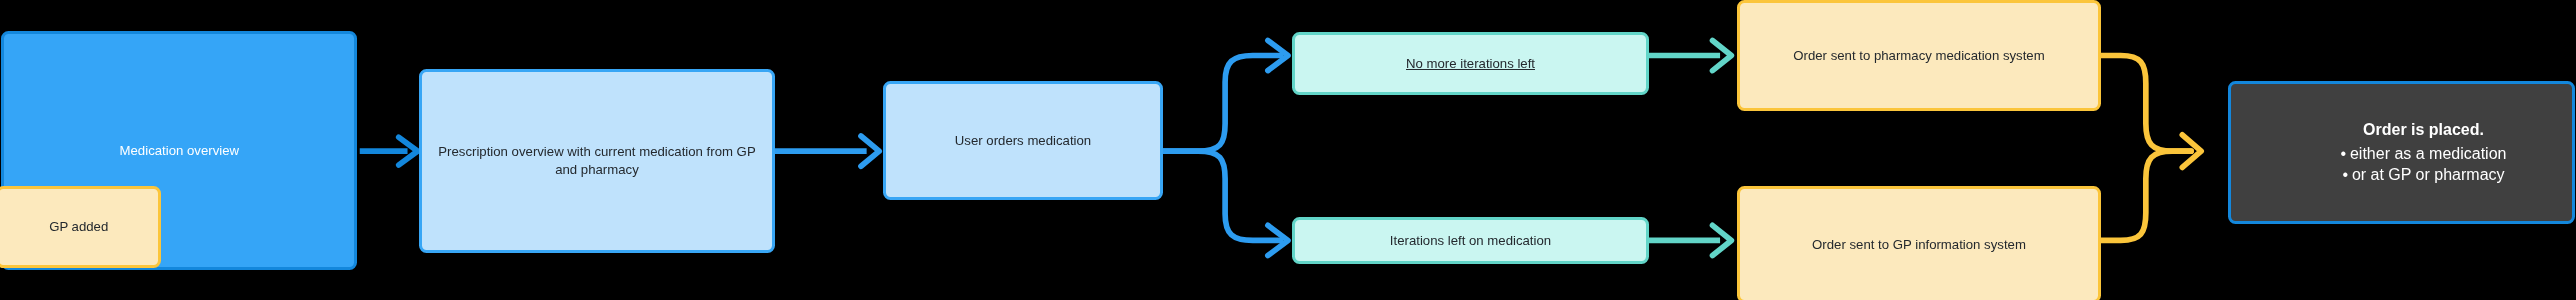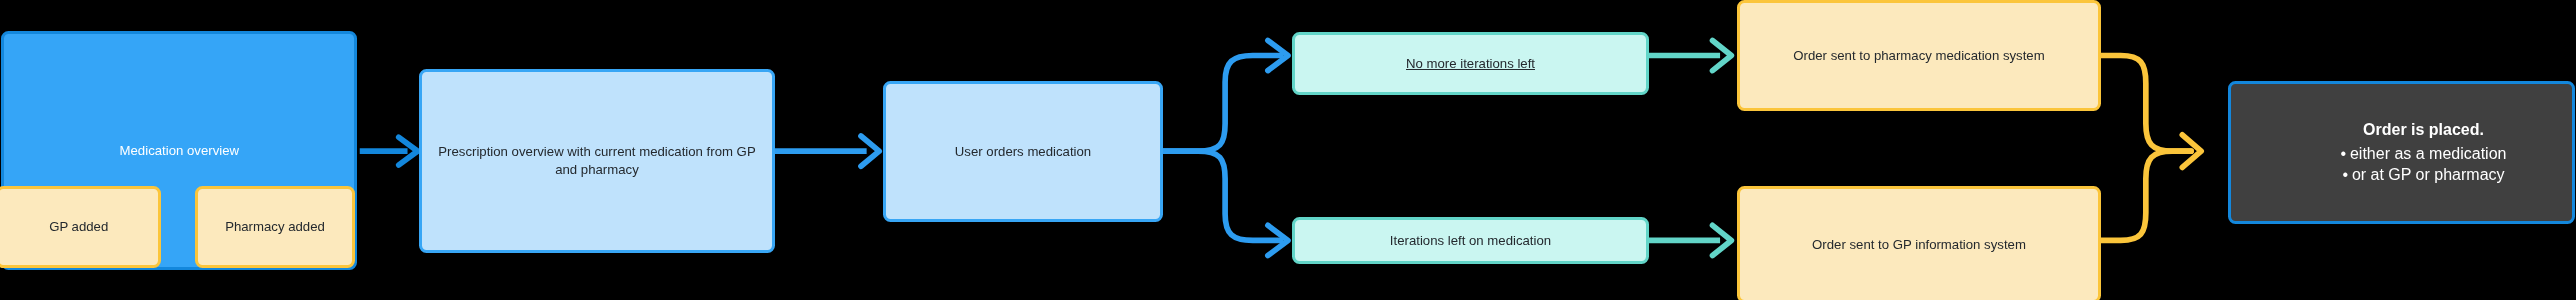--- a/index.html
+++ b/index.html
@@ -153,29 +153,26 @@
   </svg>
 
   <div class="subgraph" style="left:1.3px; top:31px; width:356px; height:239px;">
     <div class="subgraph-label" style="top:109px;">Medication overview</div>
   </div>
 
   <div class="node node-amber" style="left:-3.8px; top:186px; width:165px; height:82px;">
     <span class="node-inner">GP added</span>
   </div>
 
-  <div class="node node-amber" style="left:195px; top:186px; width:160px; height:82px;">
-    <span class="node-inner">Pharmacy added</span>
-  </div>
 
   <div class="node node-blue-light" style="left:419px; top:69px; width:356px; height:184px;">
     <span class="node-inner">Prescription overview with current medication from GP and pharmacy</span>
   </div>
 
-  <div class="node node-blue-light" style="left:883px; top:81px; width:280px; height:141px;">
+  <div class="node node-blue-light" style="left:883px; top:81px; width:280px; height:119px;">
     <span class="node-inner">User orders medication</span>
   </div>
 
   <div class="node node-teal" style="left:1292px; top:32px; width:357px; height:63px;text-decoration:underline;">
     <span class="node-inner">No more iterations left</span>
   </div>
 
   <div class="node node-teal" style="left:1292px; top:217px; width:357px; height:47px;">
     <span class="node-inner">Iterations left on medication</span>
   </div>

